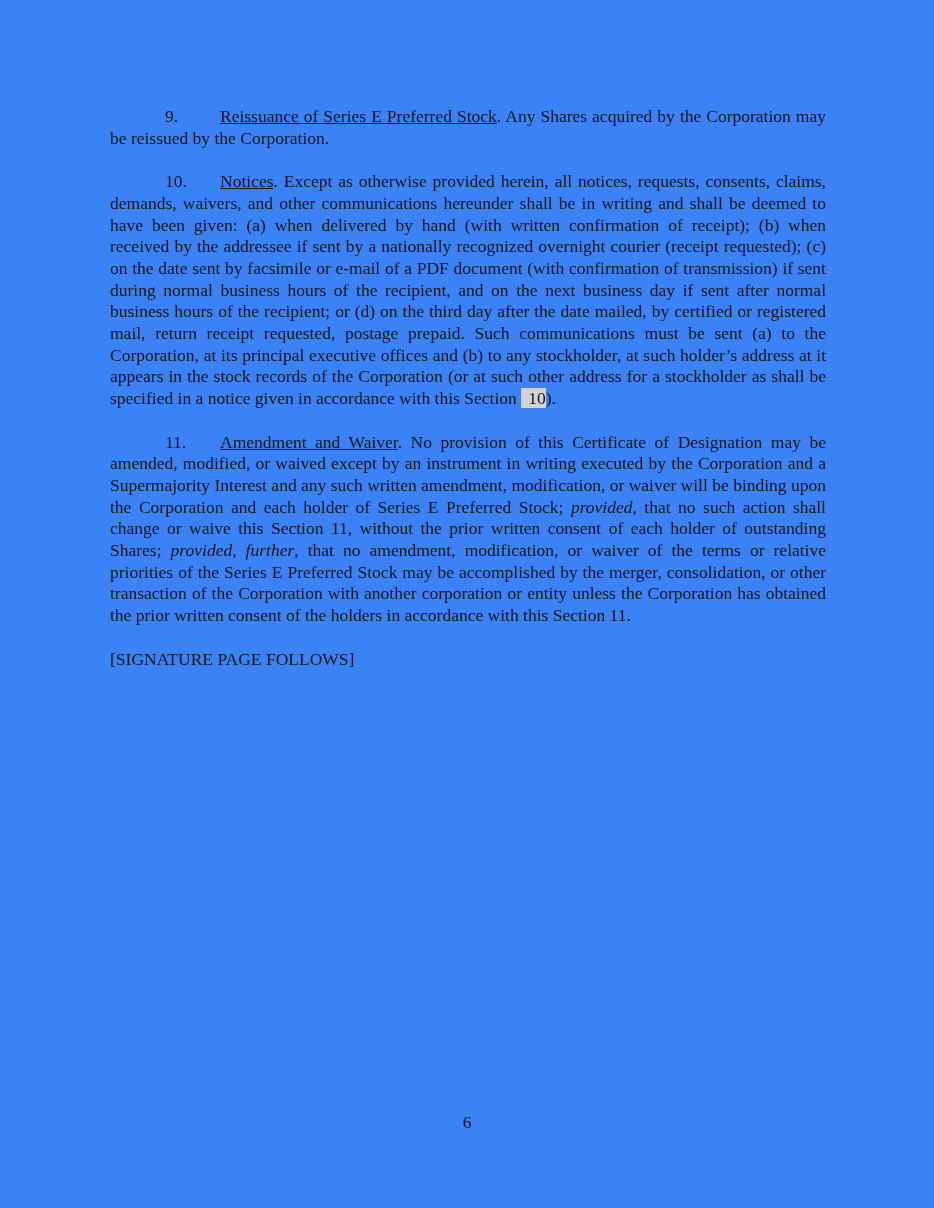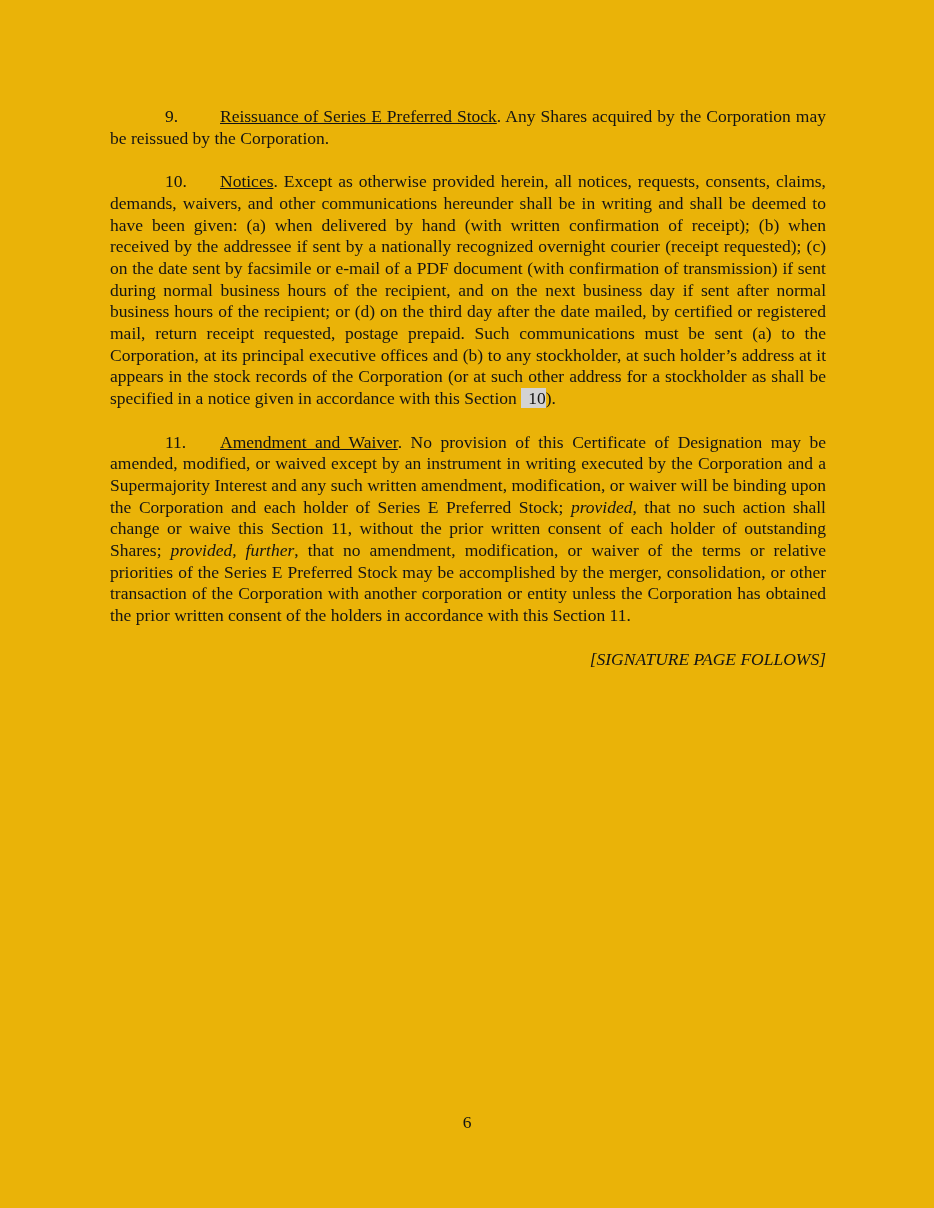--- a/index.html
+++ b/index.html
@@ -4,21 +4,21 @@
 <style>
   html, body {
     margin: 0;
     padding: 0;
     background: #ffffff;
   }
   .page {
     position: relative;
     width: 934px;
     height: 1208px;
-    background: #eab308;
+    background: #3b82f6;
     overflow: hidden;
     font-family: "Liberation Serif", "DejaVu Serif", serif;
     color: #141414;
   }
   .content {
     position: absolute;
     top: 106px;
     left: 110px;
     width: 716px;
   }
@@ -41,23 +41,22 @@
     background: #d3d3d3;
     padding-left: 7px;
   }
   .italic {
     font-style: italic;
   }
   .signature-line {
     margin: 0;
     font-size: 17.5px;
     line-height: 21.7px;
-    text-align: right;
+    text-align: left;
     text-indent: 0;
-    font-style: italic;
   }
   .footer {
     position: absolute;
     top: 1112px;
     left: 0;
     right: 0;
     text-align: center;
     font-size: 17.5px;
     line-height: 21.7px;
   }

